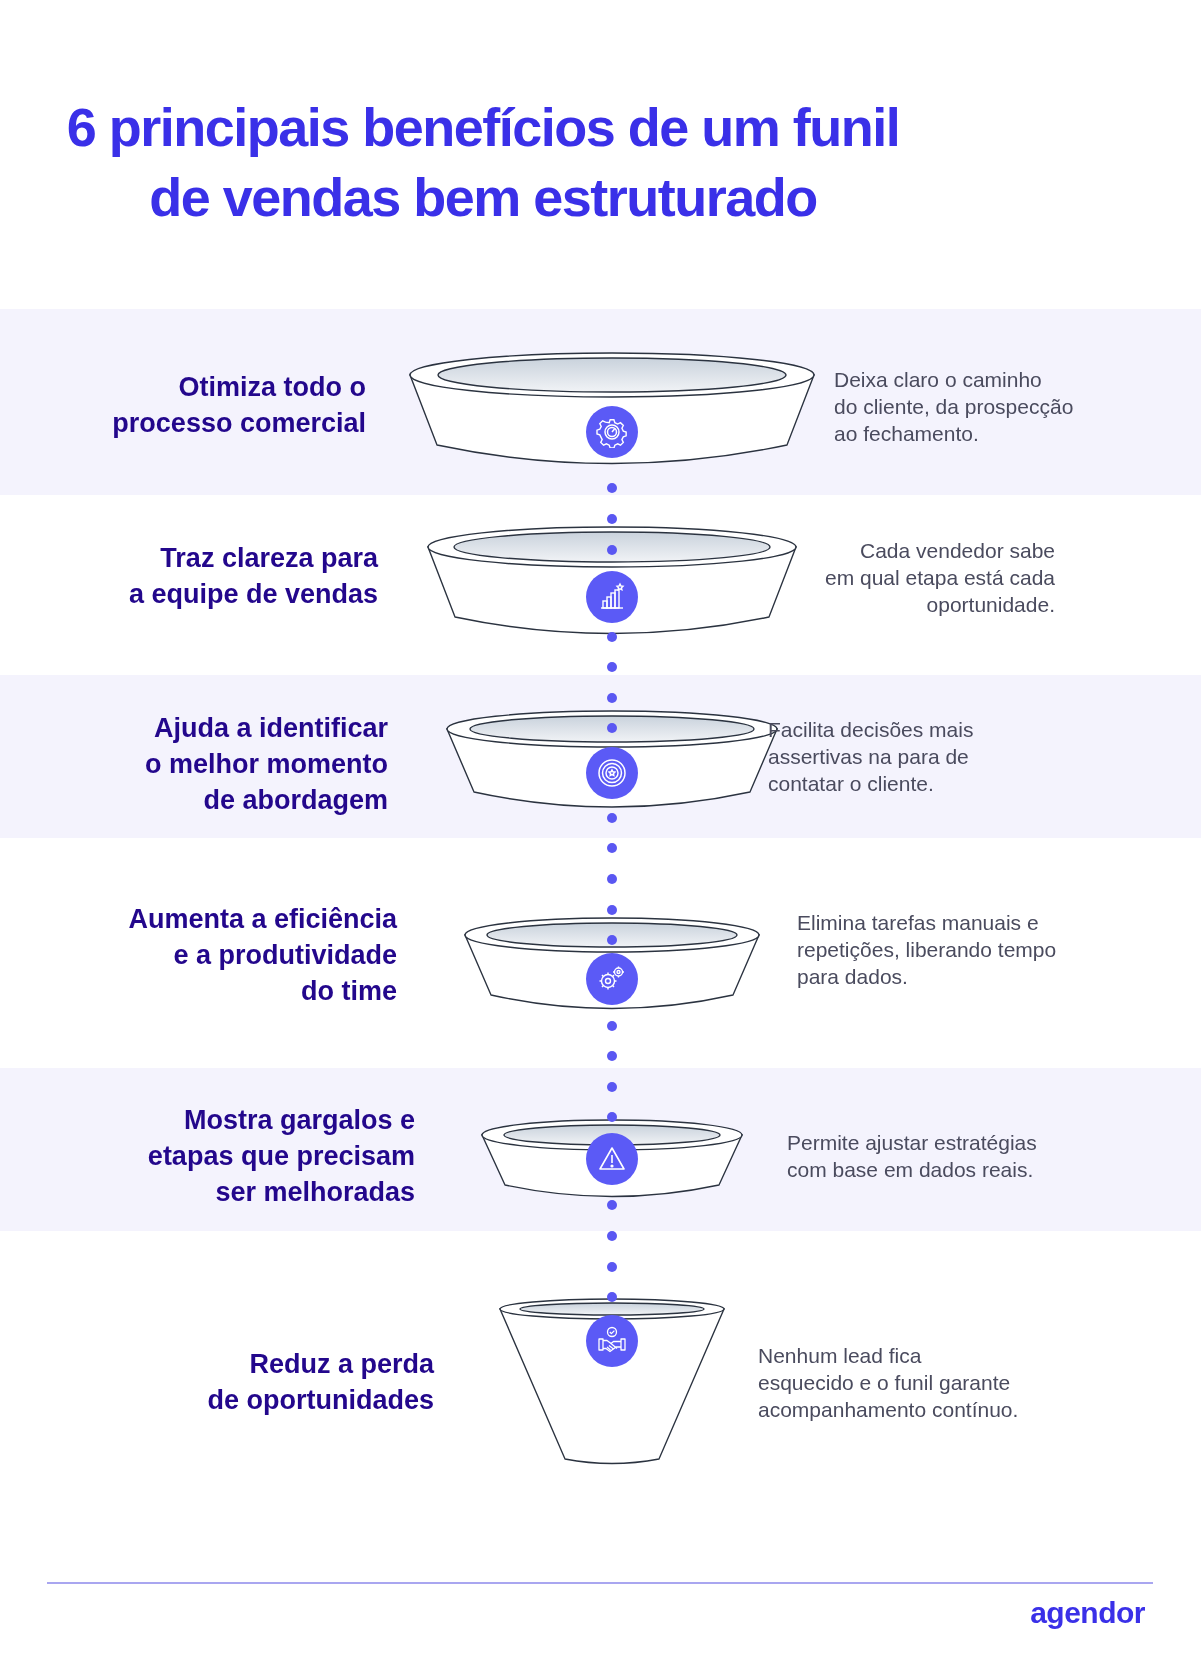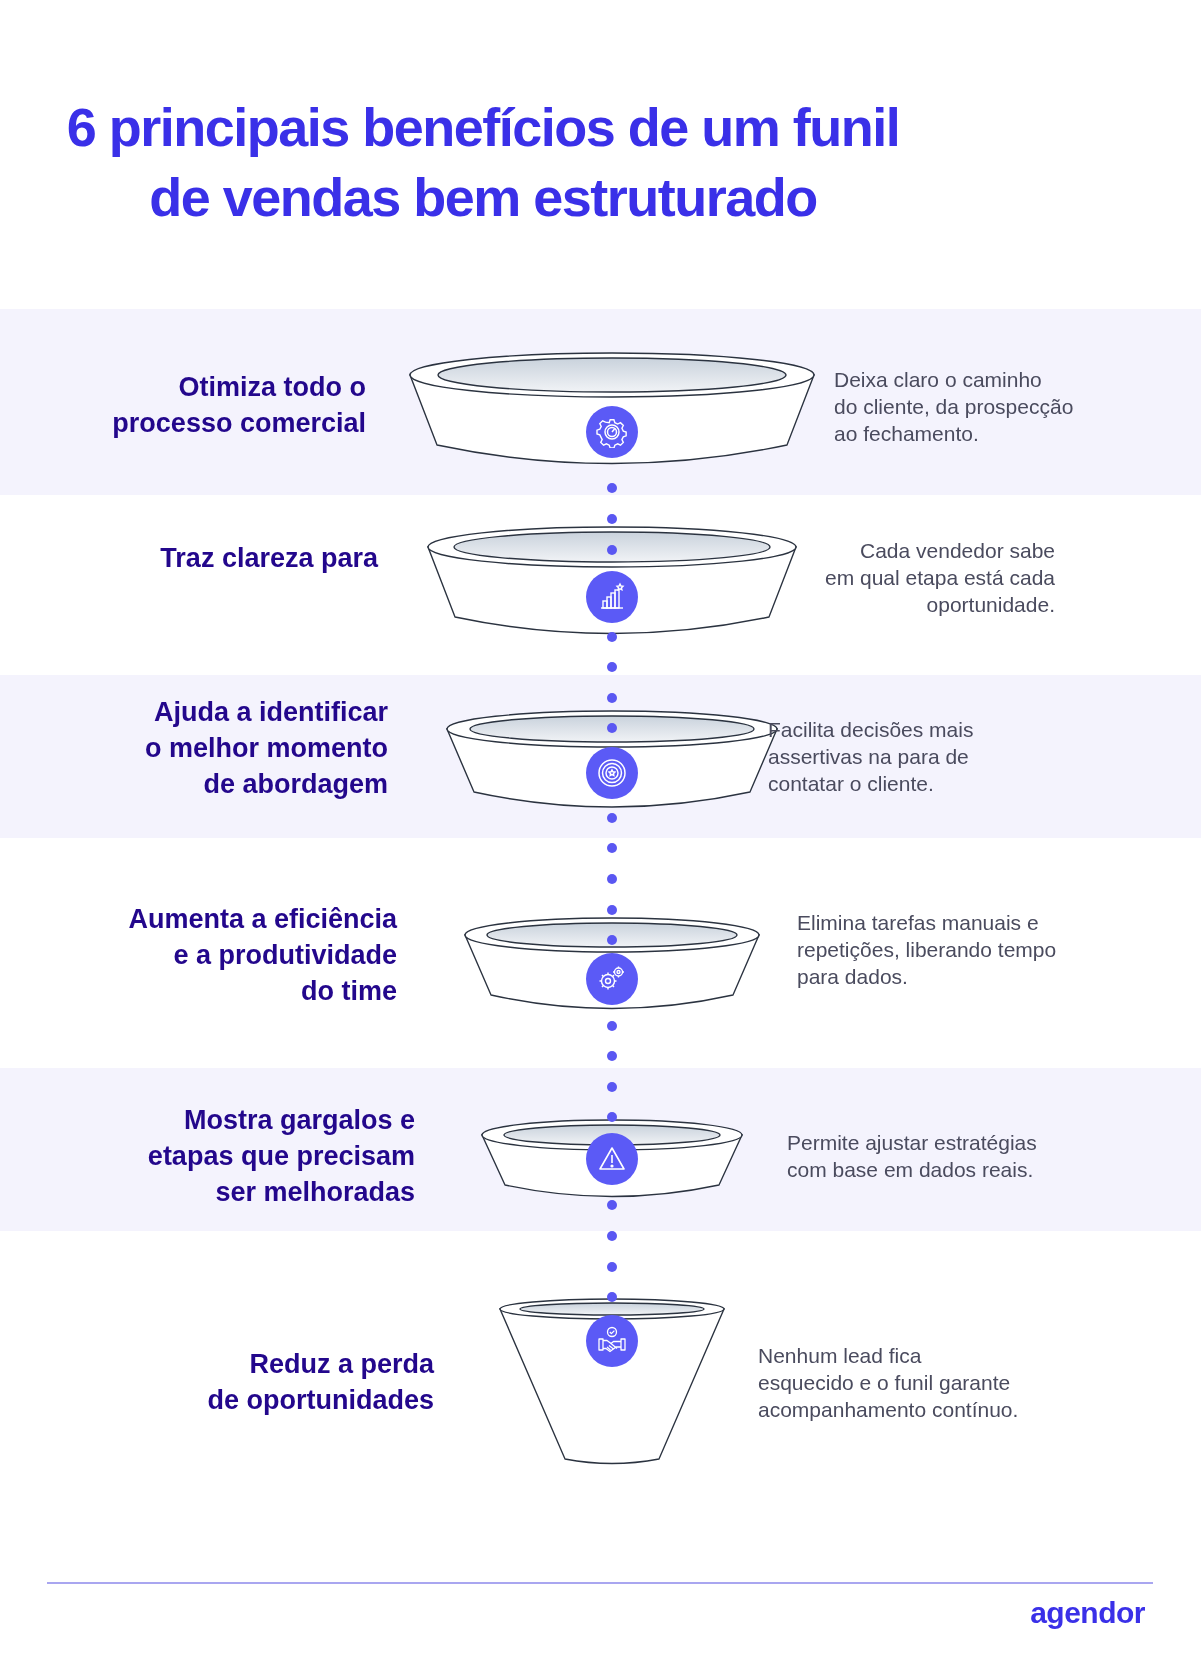--- a/index.html
+++ b/index.html
@@ -152,22 +152,23 @@
     <path d="M15 18.5l6 5M13 20.5l4.5 3.5M11 22l3.5 3"></path>
   </svg>
 </div>
 
 <div class="heading" style="right:835px;top:369px;">
   <div>Otimiza todo o</div>
   <div>processo comercial</div>
 </div>
 <div class="heading" style="right:823px;top:540px;">
   <div>Traz clareza para</div>
-</div>
-<div class="heading" style="right:813px;top:694px;">
+  <div>a equipe de vendas</div>
+</div>
+<div class="heading" style="right:813px;top:710px;">
   <div>Ajuda a identificar</div>
   <div>o melhor momento</div>
   <div>de abordagem</div>
 </div>
 <div class="heading" style="right:804px;top:901px;">
   <div>Aumenta a eficiência</div>
   <div>e a produtividade</div>
   <div>do time</div>
 </div>
 <div class="heading" style="right:786px;top:1102px;">

